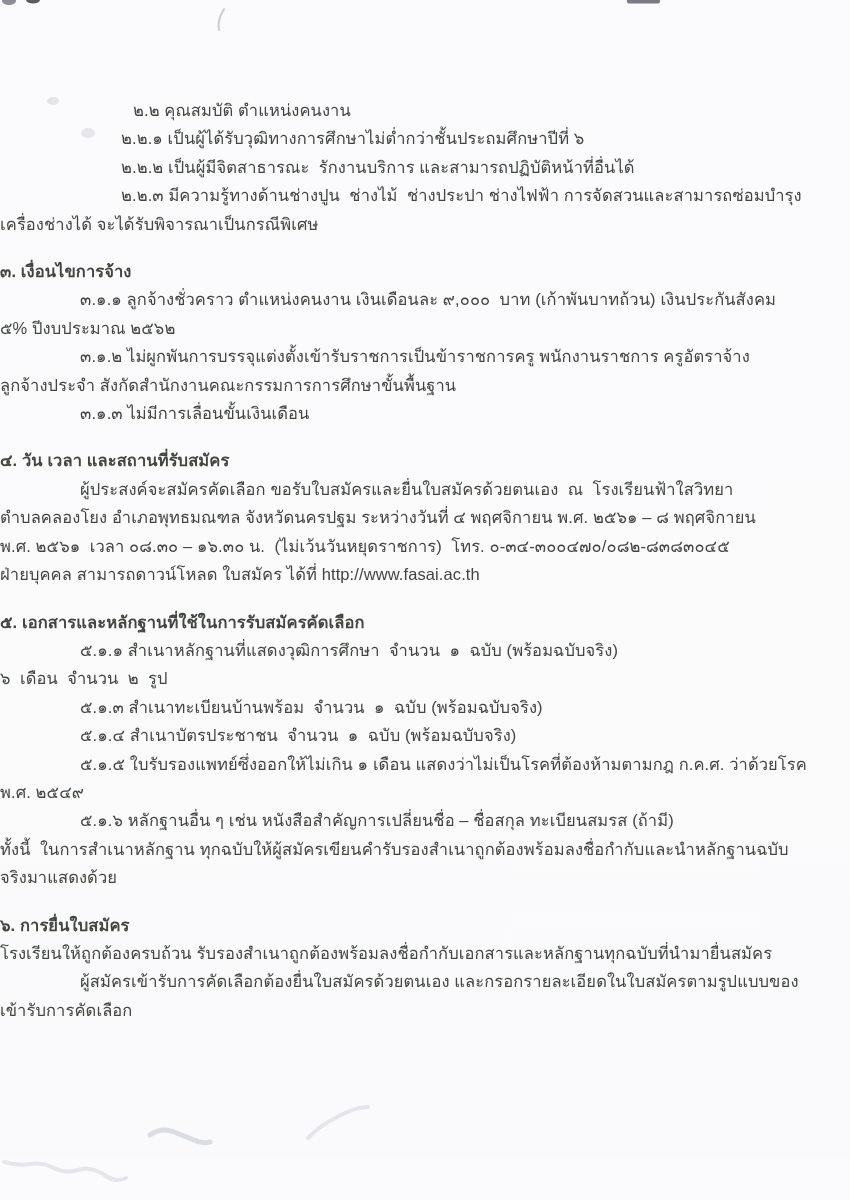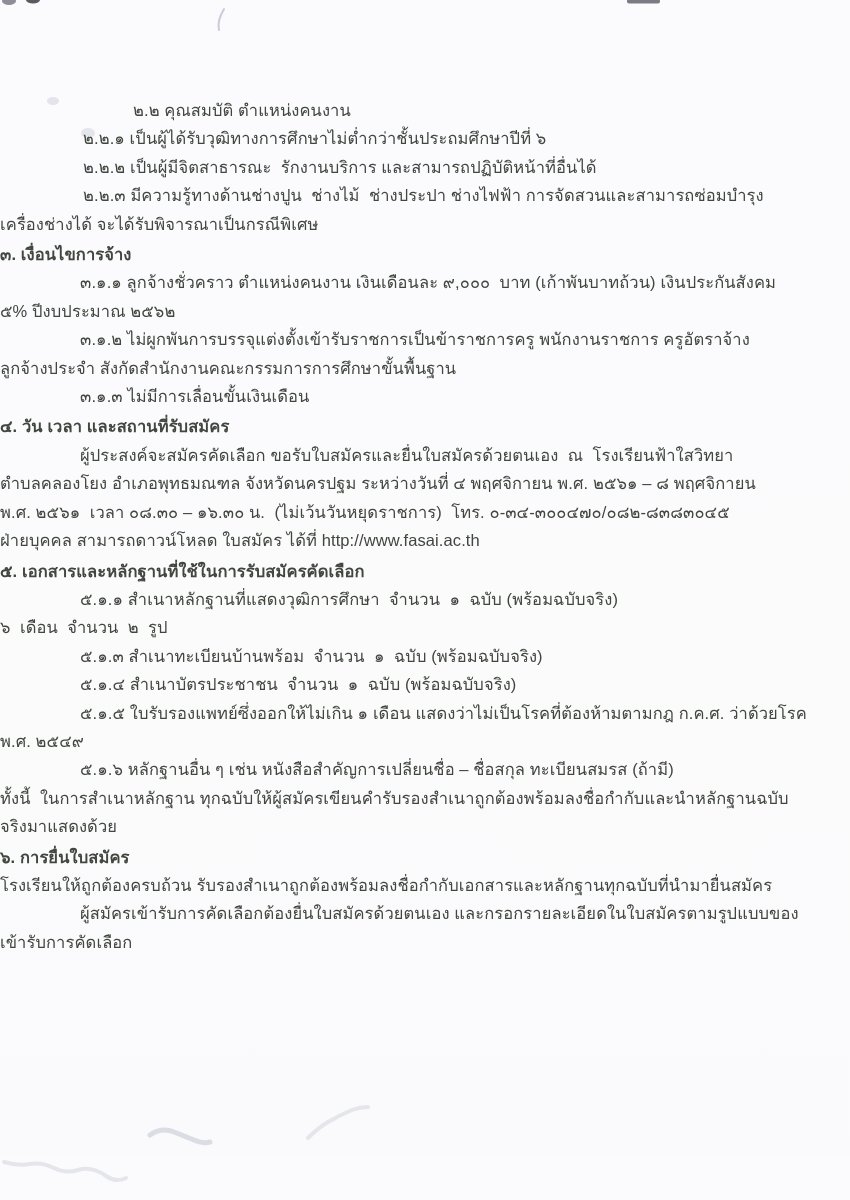--- a/index.html
+++ b/index.html
@@ -25,23 +25,23 @@
     color: #41463f;
     font-size: 16.5px;
     line-height: 28.4px;
   }
   .line {
     white-space: pre;        
     letter-spacing: 0.1px;
   }
   .line.indent-l1 { padding-left: 80px; }
   .line.indent-l2 { padding-left: 133px; }
-  .line.indent-l3 { padding-left: 83px; }
+  .line.indent-l3 { padding-left: 109px; margin-left: 12px; }
   .line.bold { font-weight: bold; }
-  .line.gap  { margin-top: 2px; }
+  .line.gap  { margin-top: 19px; }
 
   .artifacts {
     position: absolute;
     inset: 0;
     width: 850px;
     height: 1200px;
     pointer-events: none;
   }
 </style>
 </head>

